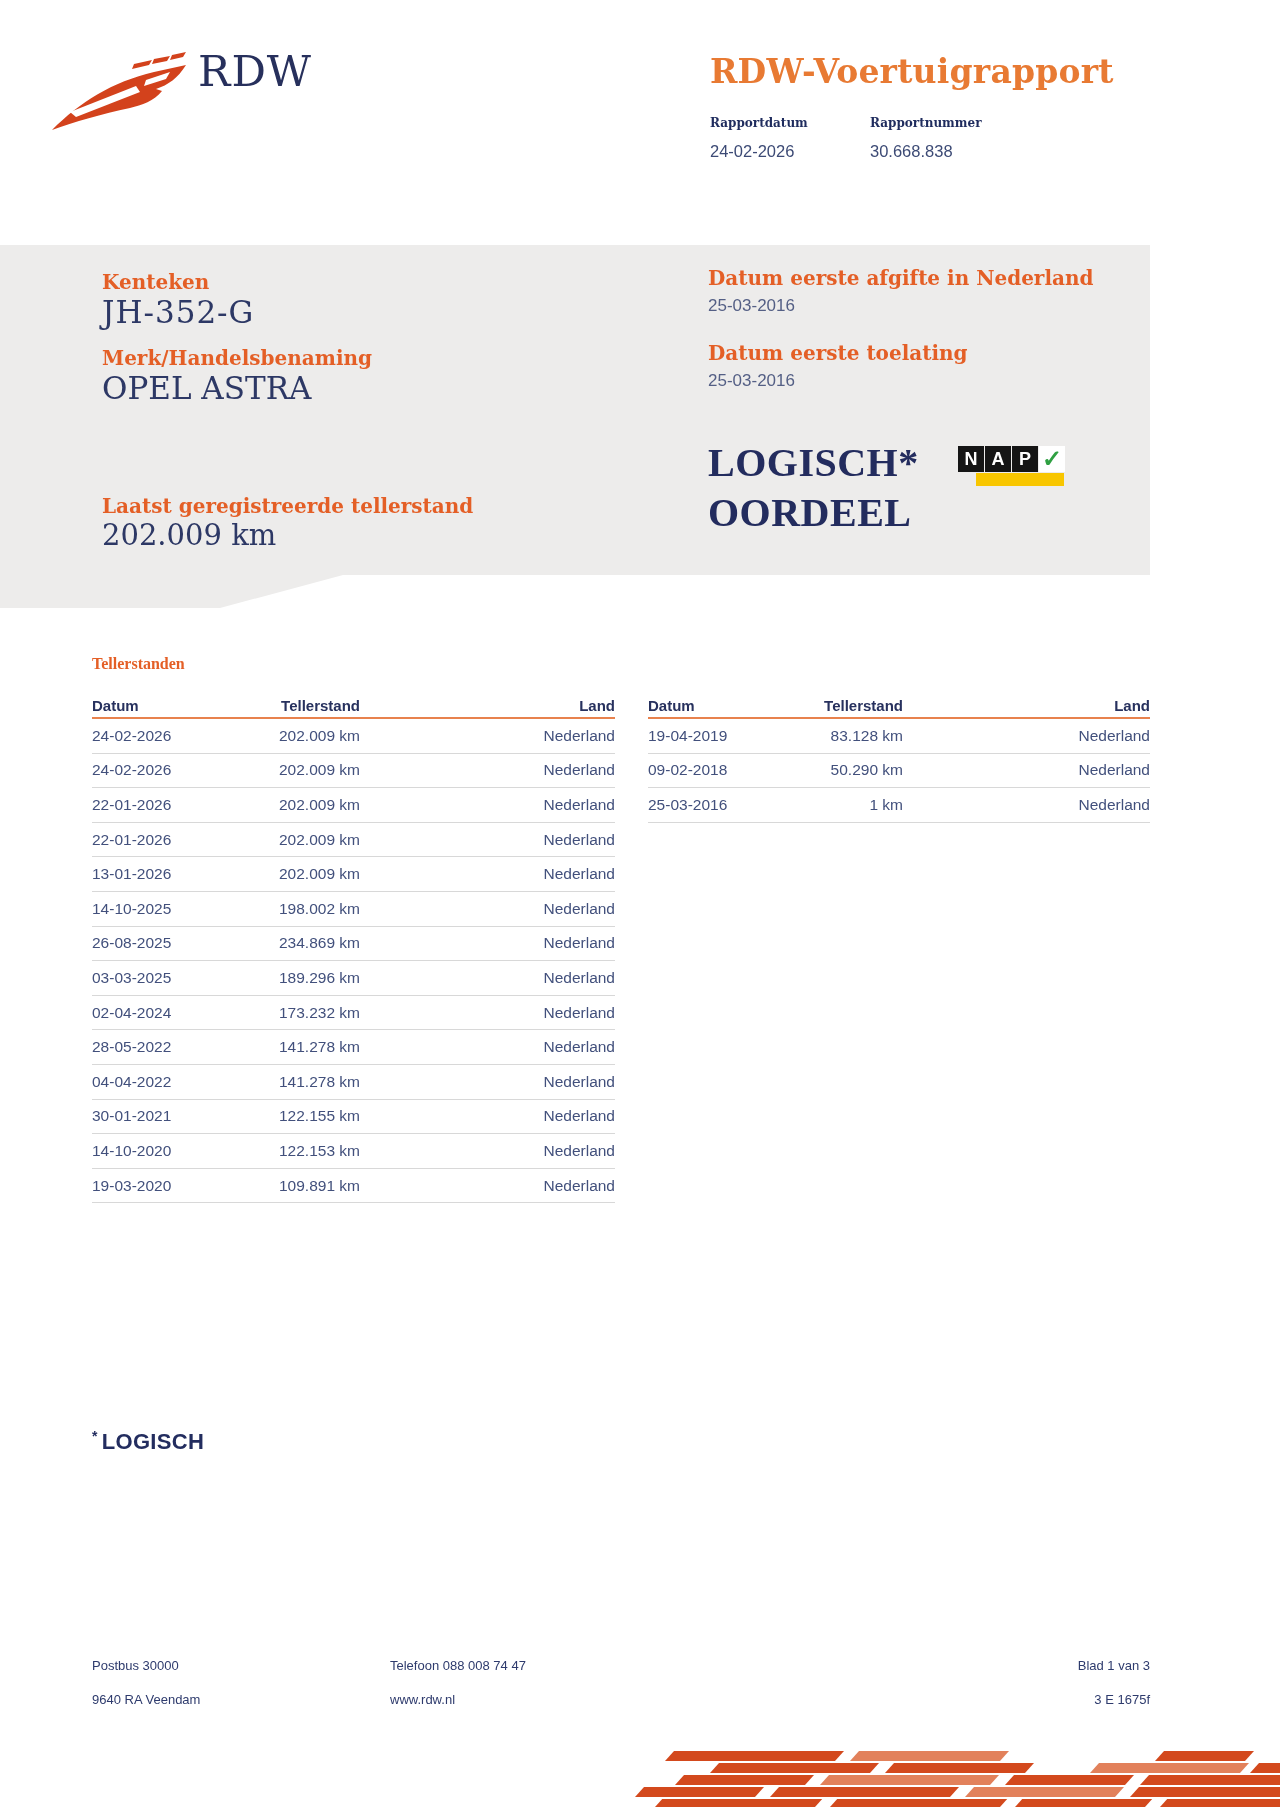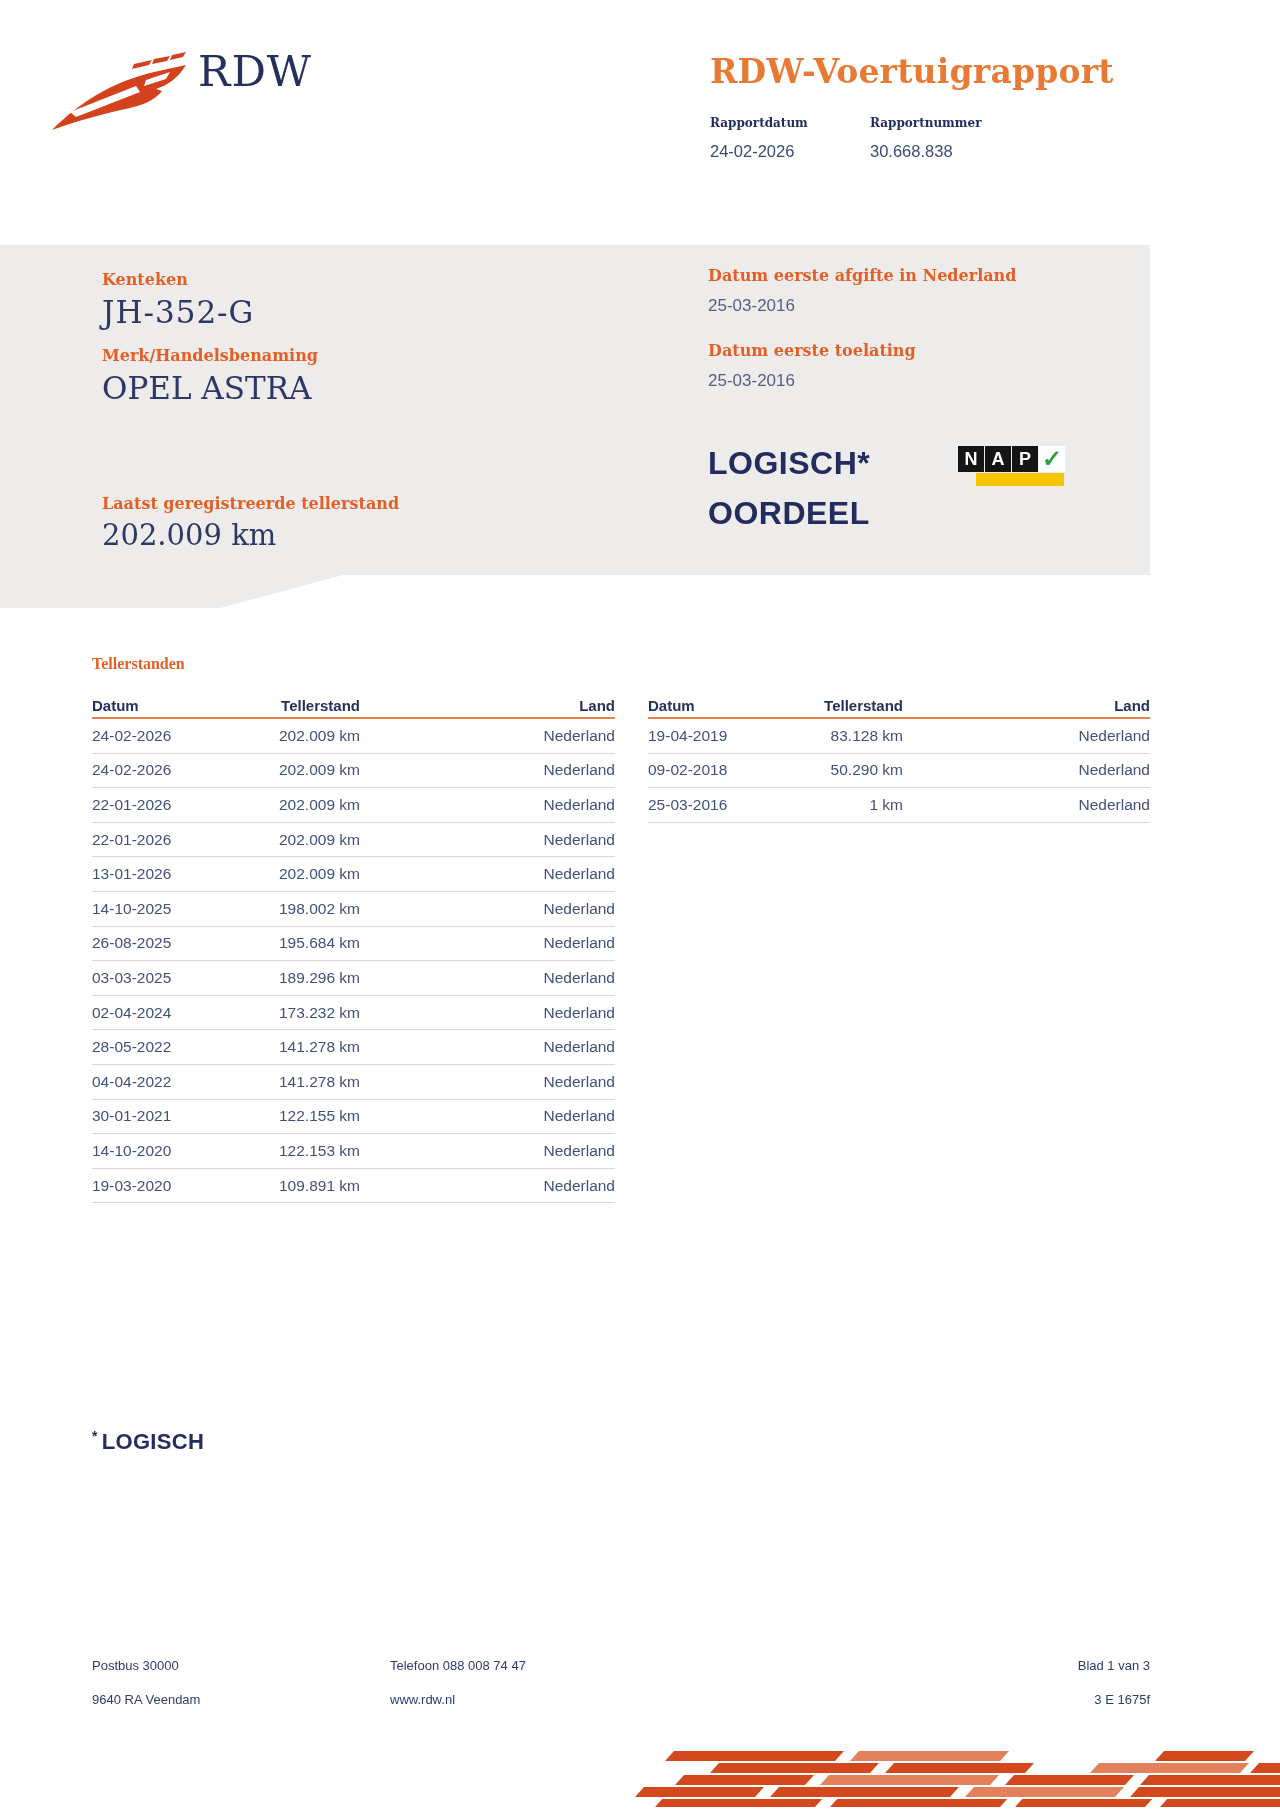--- a/index.html
+++ b/index.html
@@ -24,29 +24,30 @@
   }
   .rep-value{font-size:16.5px;color:#3c4a75;}
 
   
   .gray-panel{
     left:0;top:245px;width:1150px;height:363px;background:#edeceb;
     clip-path:polygon(0 0,100% 0,100% 330px,343px 330px,220px 363px,0 363px);
   }
   .olabel{
     font-family:"DejaVu Serif",serif;font-weight:bold;
-    font-size:16px;color:#e45f26;
+    font-size:20px;color:#e45f26;
   }
   .big-serif{
     font-family:"DejaVu Serif",serif;font-size:31px;color:#2d3865;
   }
   .sm-value{font-size:17px;color:#545f85;}
   .oordeel{
-    font-weight:bold;font-size:32px;color:#232c5e;letter-spacing:.5px;
+    font-weight:bold;font-size:40px;color:#232c5e;letter-spacing:.5px;
     line-height:50px;
+    font-family:Liberation Serif, serif;
   }
 
   
   .nap{left:958px;top:446px;width:112px;height:44px;}
   .nap-bar{position:absolute;left:18px;top:27px;width:88px;height:13px;background:#f8c600;}
   .nap-squares{position:absolute;left:0;top:0;display:flex;gap:1px;}
   .nap-sq{
     width:26px;height:26px;background:#151515;color:#fff;display:flex;
     align-items:center;justify-content:center;font-weight:bold;font-size:18px;
   }
@@ -178,21 +179,21 @@
         <span class="c-stand">202.009 km</span>
         <span class="c-land">Nederland</span>
       </div>
       <div class="trow">
         <span class="c-datum">14-10-2025</span>
         <span class="c-stand">198.002 km</span>
         <span class="c-land">Nederland</span>
       </div>
       <div class="trow">
         <span class="c-datum">26-08-2025</span>
-        <span class="c-stand">195.684 km</span>
+        <span class="c-stand">234.869 km</span>
         <span class="c-land">Nederland</span>
       </div>
       <div class="trow">
         <span class="c-datum">03-03-2025</span>
         <span class="c-stand">189.296 km</span>
         <span class="c-land">Nederland</span>
       </div>
       <div class="trow">
         <span class="c-datum">02-04-2024</span>
         <span class="c-stand">173.232 km</span>

